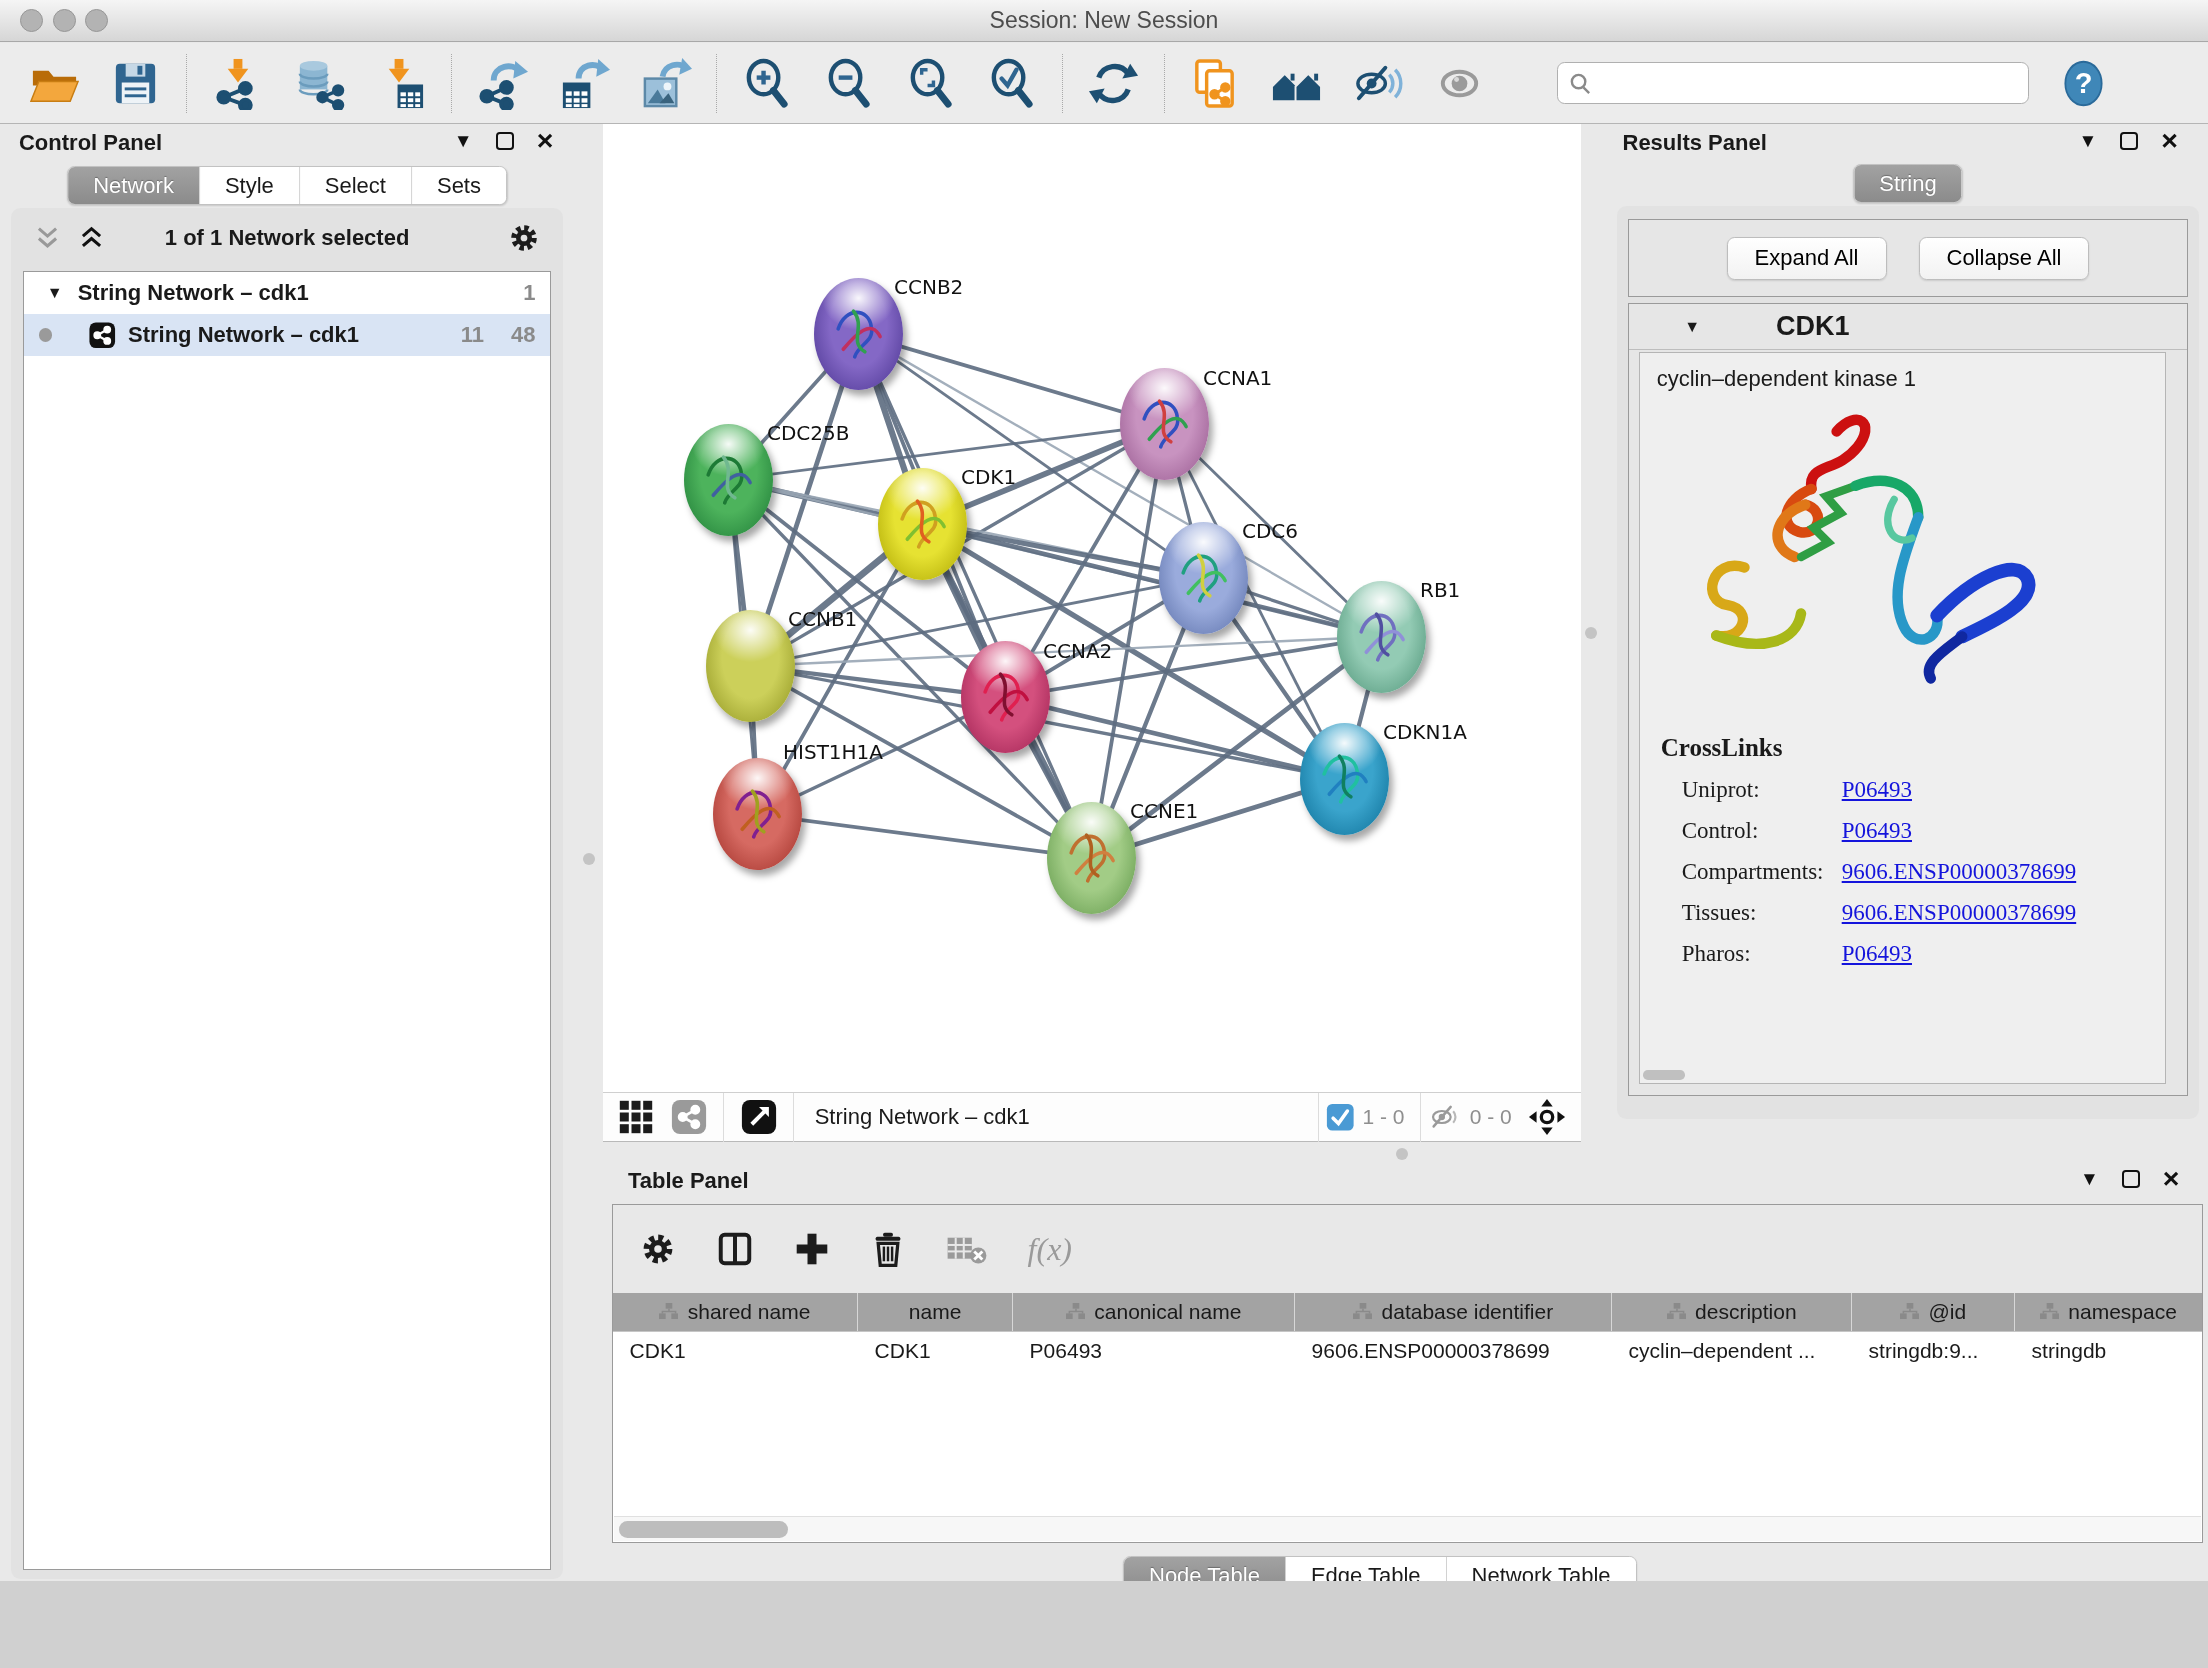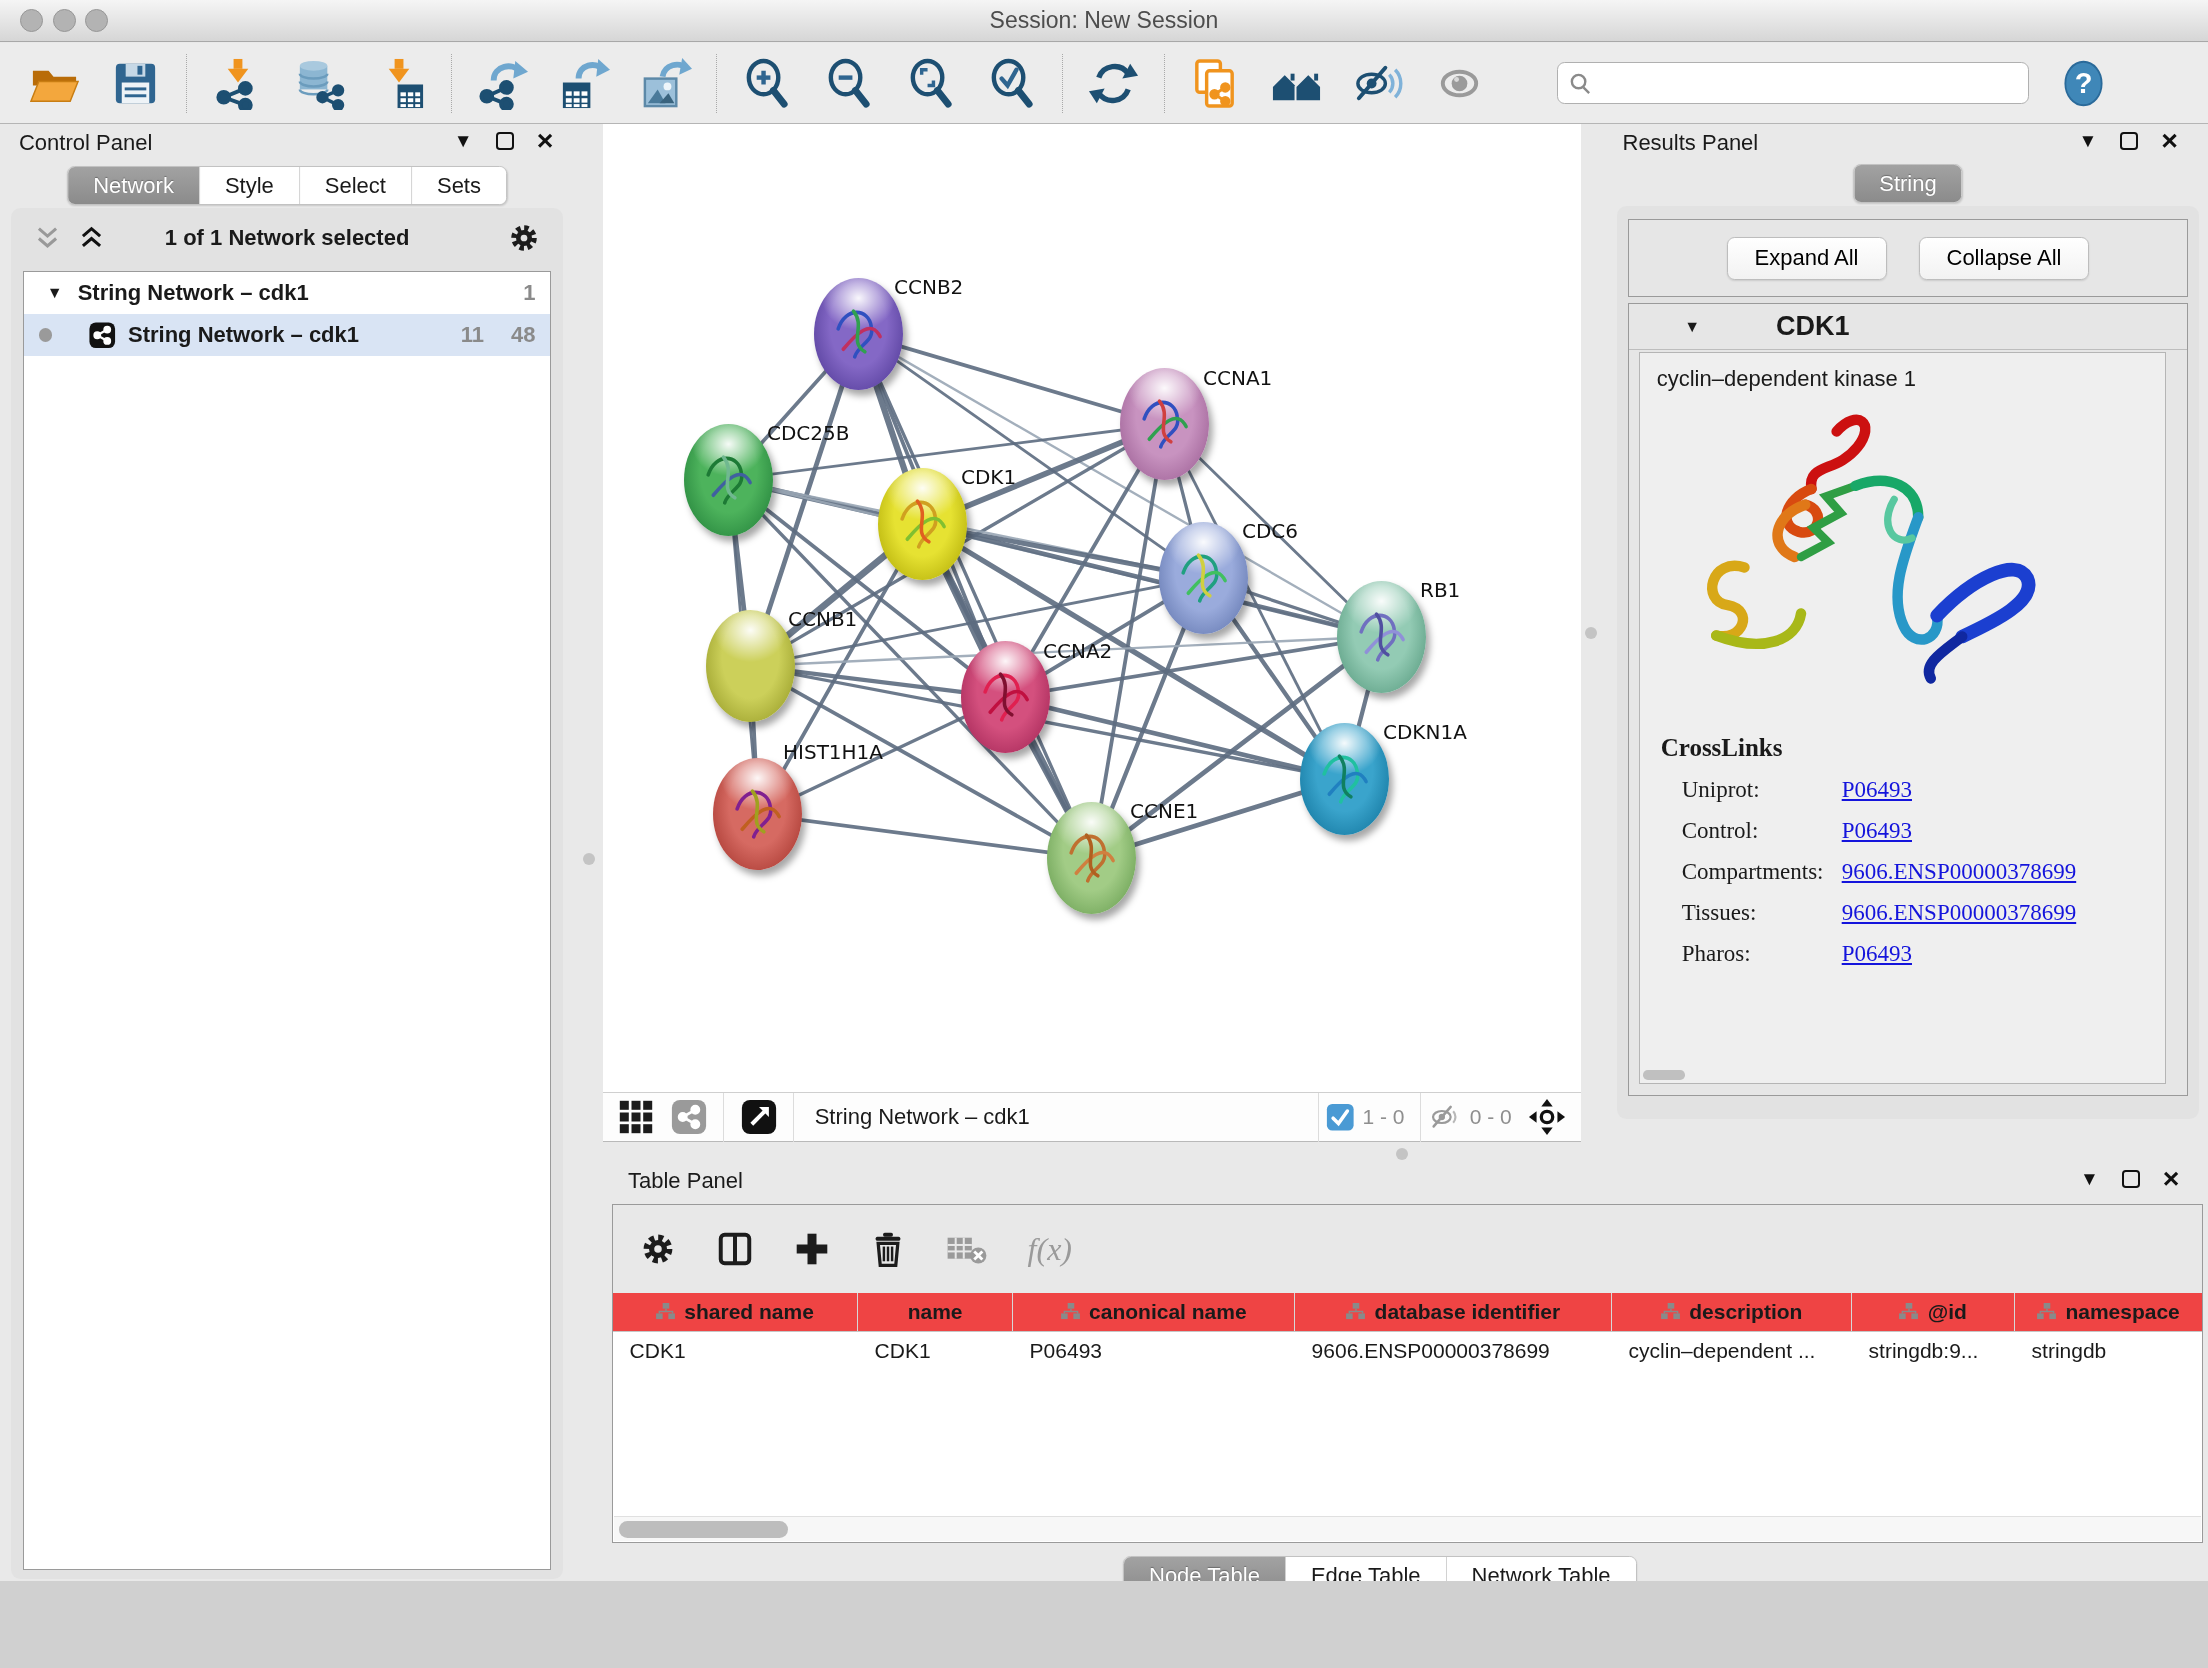--- a/index.html
+++ b/index.html
@@ -18,21 +18,21 @@
   
   .toolbar { position:absolute; left:0; top:43px; width:100%; height:81px; background:#ececec;
              border-bottom:1px solid #b5b5b5; display:flex; align-items:center; padding:0 13.3px; }
   .tbicon { width:55px; height:55px; display:flex; align-items:center; justify-content:center; margin:0 13.3px; flex:0 0 auto; }
   .tbsep { width:1px; height:59px; border-left:1.9px dotted #a9a9a9; margin:0 9.5px; flex:0 0 auto; }
   .searchbox { margin-left:57px; width:472px; height:42px; background:#fff; border:1px solid #b0b0b0;
                border-radius:7.6px; display:flex; align-items:center; padding:0 9.5px; }
   .searchbox input { border:none; outline:none; flex:1; font-size:21px; margin-left:7.6px; font-family:"Liberation Sans",sans-serif; background:transparent; }
 
   
-  .panel-title { font-size:22px; color:#1a1a1a; }
+  .panel-title { font-size:22px; color:#1a1a1a;font-weight:bold; }
   .win-ctl { position:absolute; top:5.7px; display:flex; align-items:center; gap:23px; }
   .wc-tri { font-size:19px; color:#111; }
   .wc-float { width:18px; height:18px; border:2.9px solid #111; border-radius:3.8px; }
   .wc-x { font-size:28.5px; font-weight:bold; color:#111; line-height:19px; }
 
   .segmented { display:flex; border:1px solid #c2c2c2; border-radius:7.6px; overflow:hidden; background:#fff;
                box-shadow:0 1px 1.9px rgba(0,0,0,.15); }
   .seg { padding:5.7px 25px; font-size:22px; background:#fff; border-left:1px solid #d2d2d2; white-space:nowrap; }
   .seg:first-child { border-left:none; }
   .seg.sel { background:linear-gradient(#a2a2a2,#8b8b8b); color:#fff; text-shadow:0 -1px 1px rgba(0,0,0,.3); }
@@ -85,22 +85,22 @@
   .cl-label { width:160px; margin-left:21px; flex:0 0 auto; }
   .cl-link { color:#1414dc; text-decoration:underline; }
   .rp-hthumb { position:absolute; left:3.8px; bottom:2.9px; width:42px; height:9.5px; border-radius:4.8px; background:#c0c0c0; }
 
   
   .table-panel { position:absolute; left:603px; top:1162px; width:1605px; height:443px; }
   .tp-box { position:absolute; left:8.6px; top:42px; width:1591px; height:339px; border:1px solid #9a9a9a; background:#fff; }
   .tp-toolbar { height:88px; background:#e8e8e8; display:flex; align-items:center; padding-left:27px; gap:40px; }
   .fx { font-family:"Liberation Serif", serif; font-style:italic; font-size:32px; color:#9a9a9a; }
   table.node-table { border-collapse:collapse; width:100%; table-layout:fixed; font-size:21px; }
-  table.node-table th { background:#ef4444; border-left:1px solid #d7d7d7; border-bottom:1px solid #c6c6c6;
-                        font-weight:bold; height:38px; white-space:nowrap; overflow:hidden; }
+  table.node-table th { background:#a3a3a3; border-left:1px solid #d7d7d7; border-bottom:1px solid #c6c6c6;
+                        font-weight:normal; height:38px; white-space:nowrap; overflow:hidden; }
   table.node-table th:first-child { border-left:none; }
   .th-inner { display:flex; align-items:center; justify-content:center; gap:9.5px; }
   table.node-table td { height:40px; padding-left:17px; white-space:nowrap; overflow:hidden; }
   .tp-hscroll { position:absolute; left:1px; bottom:1px; width:1587px; height:25px; background:#f7f7f7; border-top:1px solid #e0e0e0; }
   .tp-hthumb { position:absolute; left:5.7px; top:3.8px; width:169px; height:17px; border-radius:8.6px; background:#bdbdbd; }
   .tp-tabs { position:absolute; left:520px; top:394px; }
 
   
   .statusbar { position:absolute; left:0; top:1605px; width:100%; height:63px; background:#e7e7e7;
                border-top:1px solid #c6c6c6; display:flex; align-items:center; }

